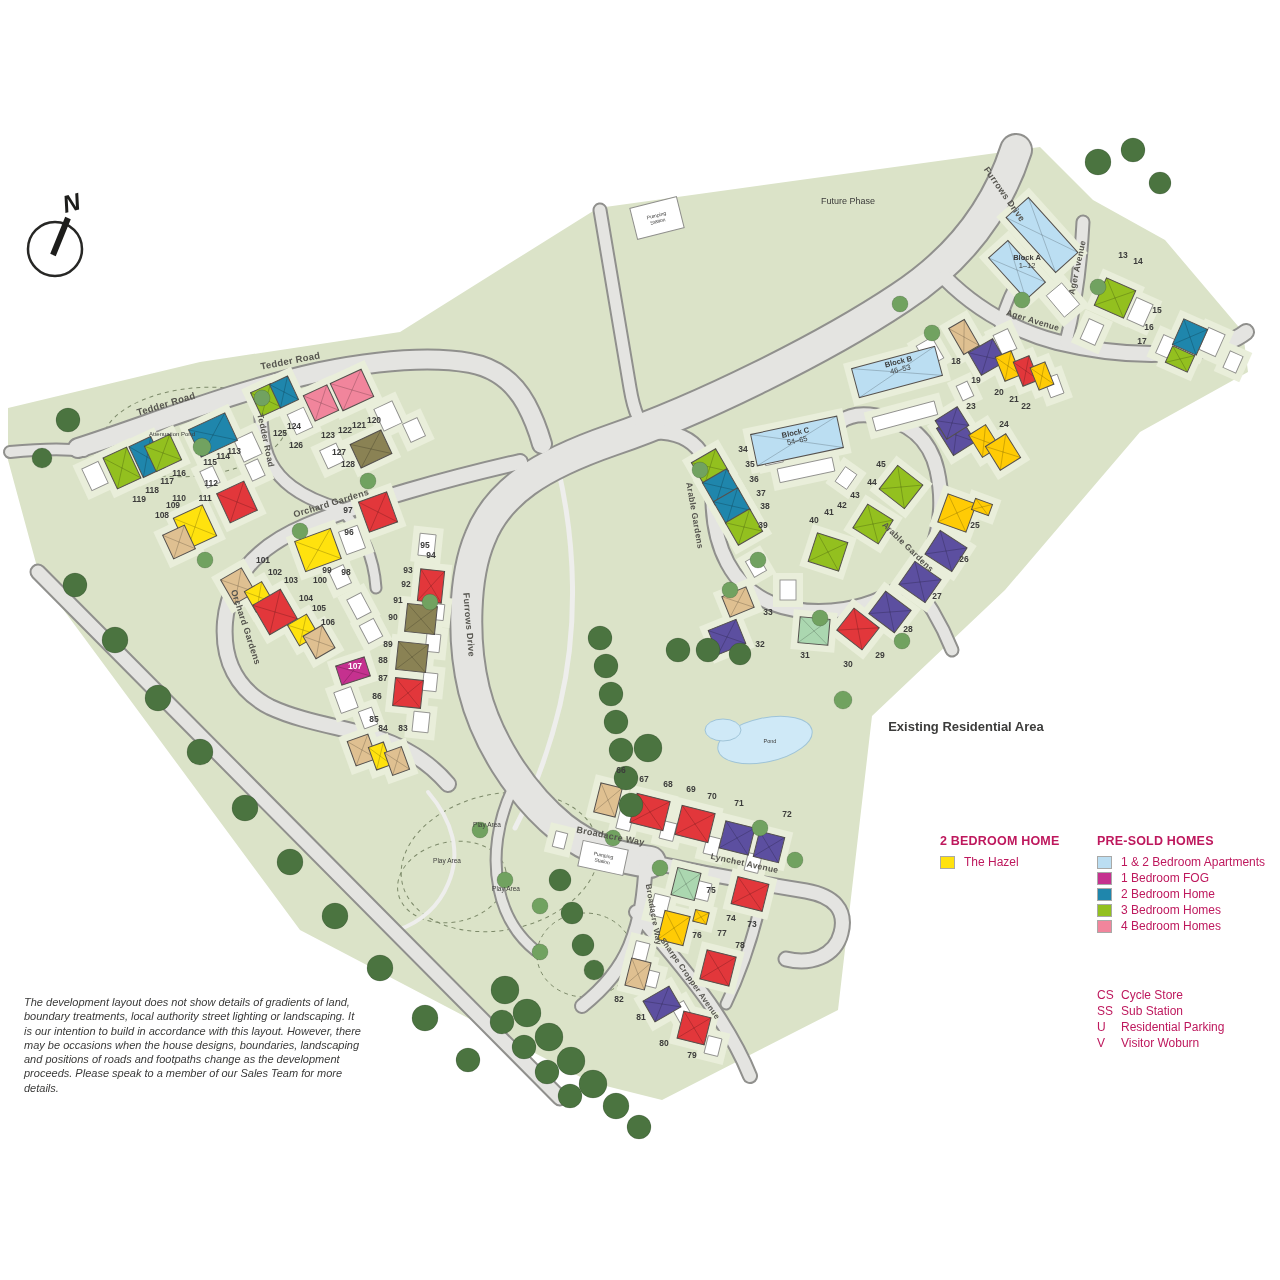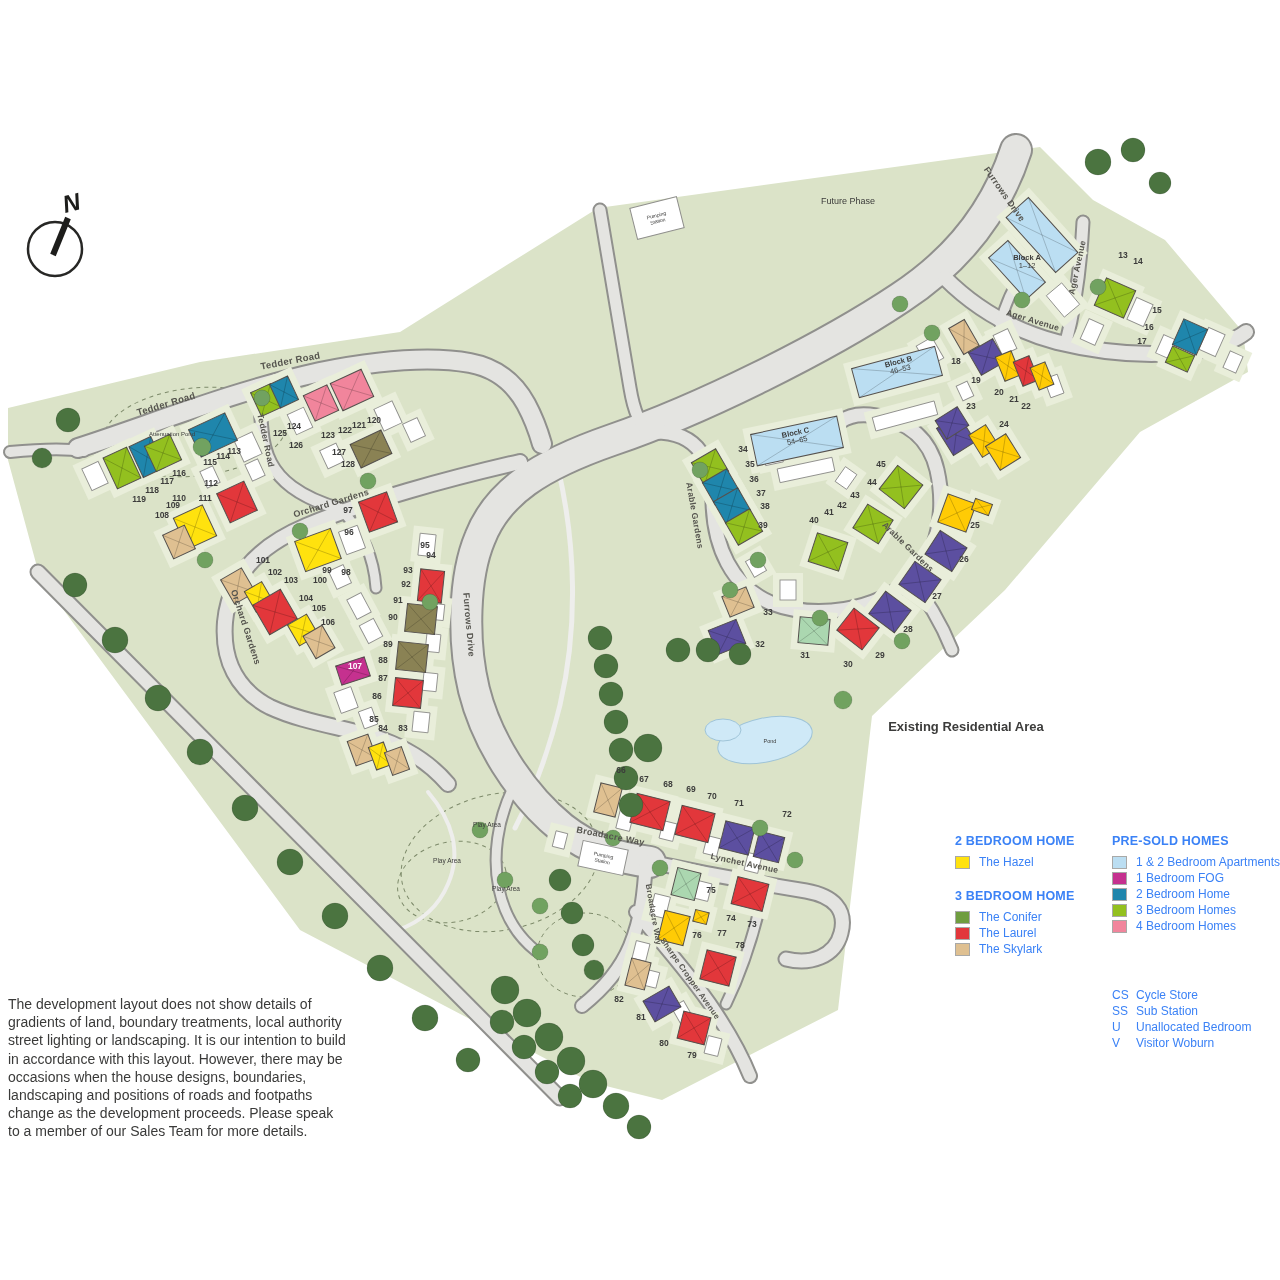--- a/index.html
+++ b/index.html
@@ -1,29 +1,29 @@
 <!DOCTYPE html>
 <html><head>
 <meta charset="utf-8">
 <style>
   html,body{margin:0;padding:0;background:#ffffff;width:1280px;height:1280px;overflow:hidden;
     font-family:"Liberation Sans", sans-serif;}
   #stage{position:relative;width:1280px;height:1280px;background:#fff;}
   #map-svg{position:absolute;left:0;top:0;}
   
-  .legend-col{position:absolute;color:#3b82f6;margin-left:15px;}
+  .legend-col{position:absolute;color:#be185d;}
   .legend-head{font-weight:bold;font-size:12.5px;letter-spacing:.2px;margin:0 0 6px 0;}
   .legend-row{display:flex;align-items:center;height:16px;font-size:12px;text-align:center;}
   .swatch{width:13px;height:11px;margin-right:9px;border:1px solid #a9a9a7;flex:0 0 13px;}
   .legend-sec{margin-bottom:19px;}
   .abbr-row{display:flex;align-items:center;height:16px;font-size:12px;}
   .abbr-key{font-weight:normal;width:24px;flex:0 0 24px;}
   
-  #disclaimer{position:absolute;left:8px;top:995px;width:338px;font-size:14px;
-    line-height:1.3;color:#3a3a39;}
+  #disclaimer{position:absolute;left:24px;top:995px;width:338px;font-size:11px;
+    line-height:1.3;color:#3a3a39;font-style:italic;}
 </style>
 </head>
 <body>
 
 <div id="stage">
   <svg id="map-svg" width="1280" height="1280" viewBox="0 0 1280 1280">
       <path d="M8,408 L200,362 L400,332 L598,208 L1040,147 L1093,200 L1165,240 L1243,332 L1248,372 L1140,432 L1005,590 L872,716 L838,1010 L662,1100 L590,1082 L300,930 L40,578 L8,460 Z" fill="#dbe3c8"></path>
       <ellipse cx="195" cy="432" rx="92" ry="44" transform="rotate(-6 195 432)" fill="none" stroke="#7d8a6a" stroke-width="1" stroke-dasharray="4 4"></ellipse>
       <ellipse cx="500" cy="862" rx="100" ry="68" transform="rotate(-12 500 862)" fill="none" stroke="#7d8a6a" stroke-width="1" stroke-dasharray="4 4"></ellipse>
       <ellipse cx="452" cy="882" rx="55" ry="40" transform="rotate(-12 452 882)" fill="none" stroke="#7d8a6a" stroke-width="1" stroke-dasharray="4 4"></ellipse>
@@ -577,35 +577,20 @@
     </svg>
 
   <div class="legend-col" style="left:940px;top:834px;width:165px;">
     <div class="legend-sec">
       <div class="legend-head">2 BEDROOM HOME</div>
       <div class="legend-row">
         <span class="swatch" style="background: rgb(255, 226, 14);"></span>
         <span>The Hazel</span>
       </div>
     </div>
-    <div class="legend-sec">
-      <div class="legend-head">3 BEDROOM HOME</div>
-      <div class="legend-row">
-        <span class="swatch" style="background: rgb(111, 157, 63);"></span>
-        <span>The Conifer</span>
-      </div>
-      <div class="legend-row">
-        <span class="swatch" style="background: rgb(226, 55, 59);"></span>
-        <span>The Laurel</span>
-      </div>
-      <div class="legend-row">
-        <span class="swatch" style="background: rgb(223, 192, 145);"></span>
-        <span>The Skylark</span>
-      </div>
-    </div>
   </div>
 
   <div class="legend-col" style="left:1097px;top:834px;width:185px;">
     <div class="legend-head">PRE-SOLD HOMES</div>
     <div class="legend-row">
       <span class="swatch" style="background: rgb(187, 222, 242);"></span>
       <span>1 &amp; 2 Bedroom Apartments</span>
     </div>
     <div class="legend-row">
       <span class="swatch" style="background: rgb(197, 49, 143);"></span>
@@ -627,21 +612,21 @@
     <div class="abbr-row">
       <span class="abbr-key">CS</span>
       <span>Cycle Store</span>
     </div>
     <div class="abbr-row">
       <span class="abbr-key">SS</span>
       <span>Sub Station</span>
     </div>
     <div class="abbr-row">
       <span class="abbr-key">U</span>
-      <span>Unallocated Bedroom</span>
+      <span>Residential Parking</span>
     </div>
     <div class="abbr-row">
       <span class="abbr-key">V</span>
       <span>Visitor Woburn</span>
     </div>
   </div>
 
   <div id="disclaimer">The development layout does not show details of gradients of land, boundary treatments, local authority street lighting or landscaping. It is our intention to build in accordance with this layout. However, there may be occasions when the house designs, boundaries, landscaping and positions of roads and footpaths change as the development proceeds. Please speak to a member of our Sales Team for more details.</div>
 </div>
 

